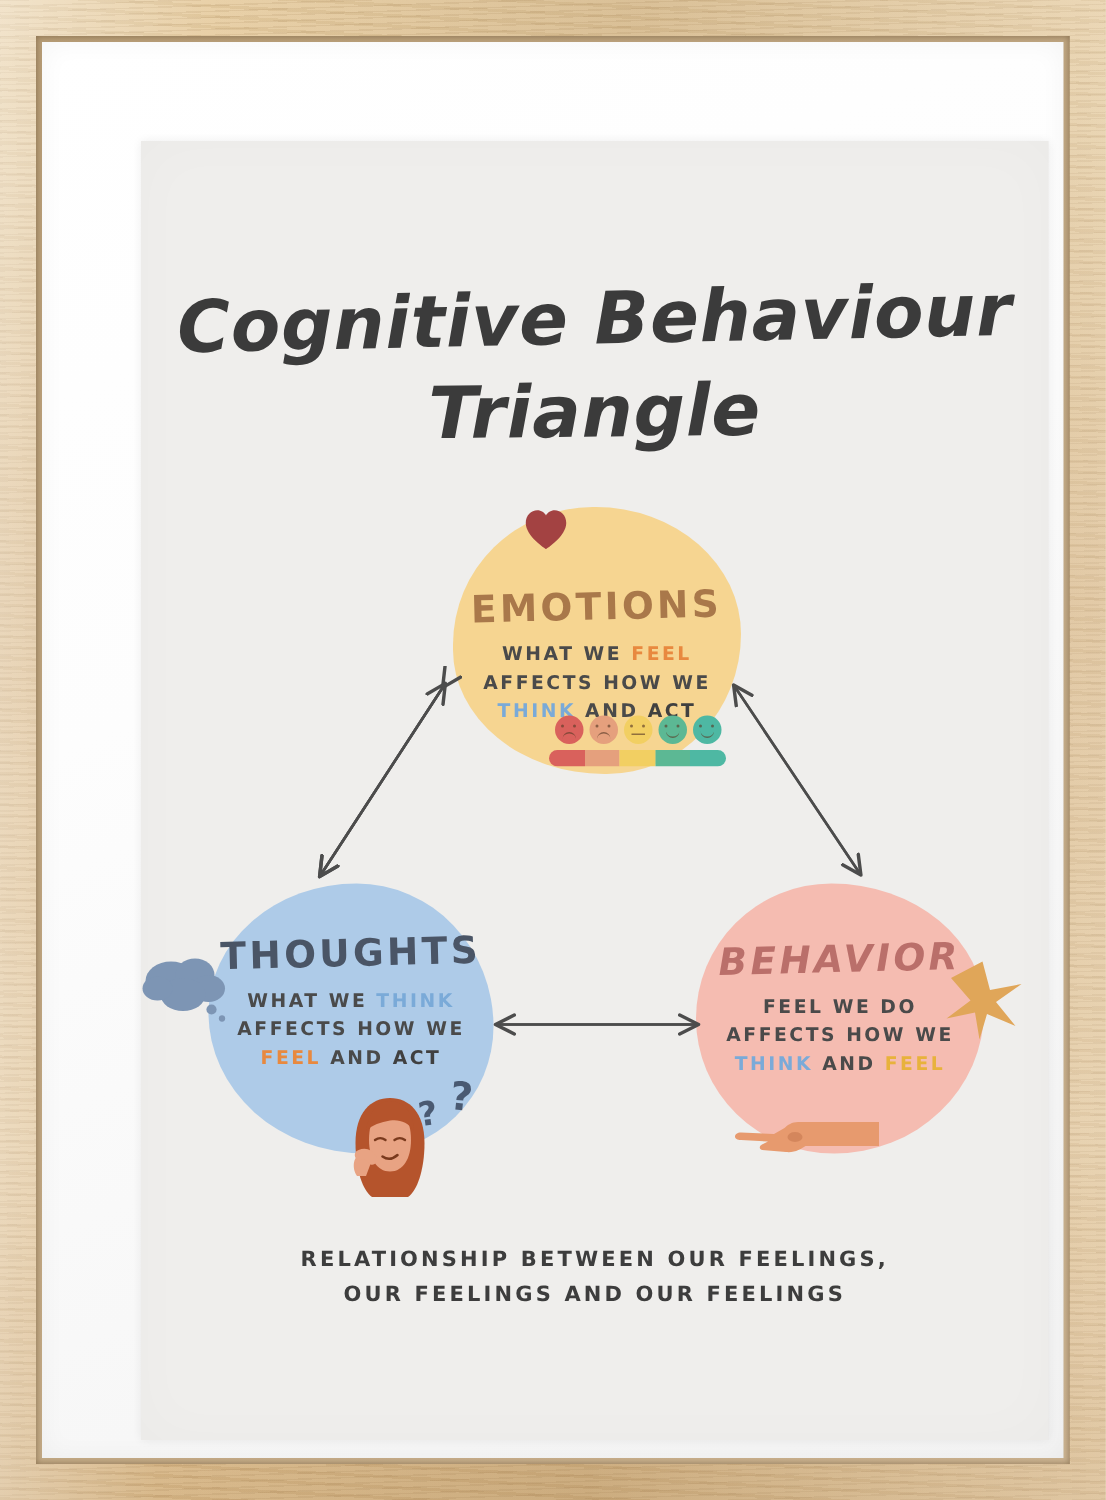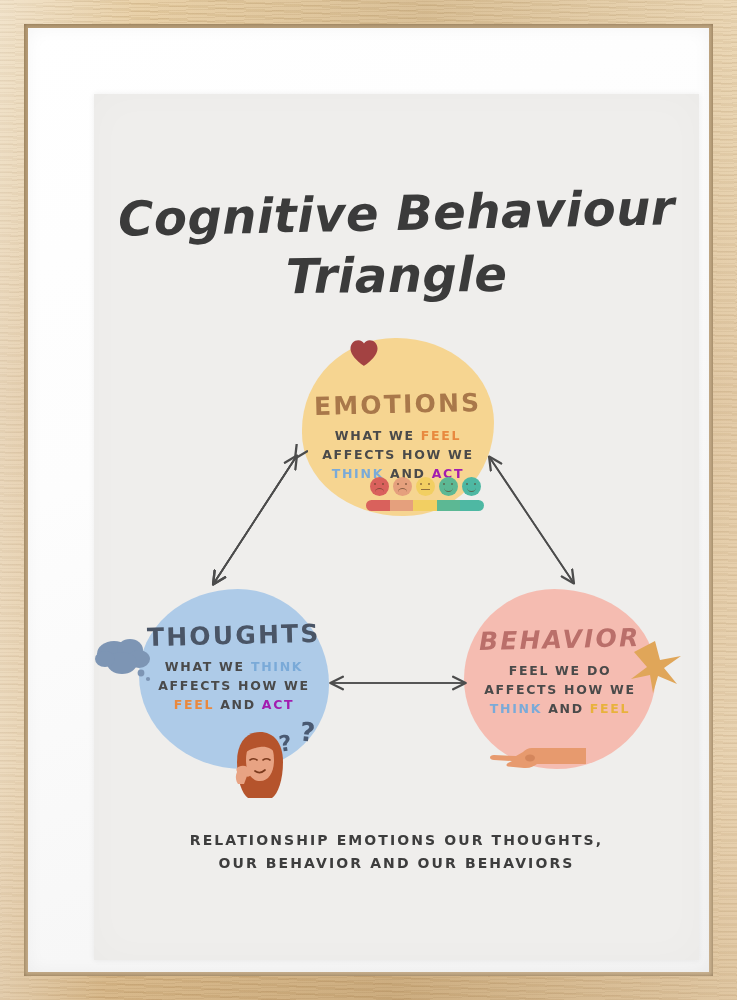--- a/index.html
+++ b/index.html
@@ -65,21 +65,21 @@
     margin-bottom:7px;
   }
   .node-lines{
     font-family:"DejaVu Sans", sans-serif;
     font-size:12.5px; font-weight:700; letter-spacing:1.7px;
     line-height:19px; color:#4a4a4a;
   }
   .node-lines .ln{ display:block; }
   .kw-feel  { color:#e8893f; }
   .kw-think { color:#7aaad8; }
-  .kw-act   { color:#a21caf; }
+  .kw-act   { color:#404040; }
   .kw-feel-y{ color:#e8b23c; }
 
   
   #node-emotions{ left:208px; top:244px; width:192px; height:178px; }
   #node-emotions .blob{ background:#f6d591; }
   #node-emotions .node-title{ color:#a9784a; }
   #node-emotions .node-inner{ padding-top:18px; }
 
   #heart-icon{ position:absolute; left:255px; top:245px; width:30px; height:28px; z-index:4; }
 
@@ -304,19 +304,19 @@
       <svg id="star-icon" viewBox="0 0 56 56">
         <path d="M28 2 L33 21 L54 17 L37 29 L50 45 L31 37 L26 54 L23 36 L4 40 L20 28 L7 13 L28 2 Z" fill="#e0a659"></path>
       </svg>
 
       <svg id="hand-icon" viewBox="0 0 96 34">
         <path d="M96 9 L42 9 C38 9 35 11 33 13 L26 17 L4 16 C1.5 16 0 17.2 0 18.6 C0 20 1.5 21 4 21 L22 22 L18 24 C16 25 16 27 18 27.6 L34 29 C40 29.6 44 27 47 25 L96 25 Z" fill="#e79a6e"></path>
         <ellipse cx="40" cy="19" rx="5" ry="3.4" fill="#c4764f" opacity=".55"></ellipse>
       </svg>
 
       <div id="caption">
-        <span class="cl">RELATIONSHIP EMOTIONS OUR THOUGHTS,</span>
-        <span class="cl">OUR BEHAVIOR AND OUR BEHAVIORS</span>
+        <span class="cl">RELATIONSHIP BETWEEN OUR FEELINGS,</span>
+        <span class="cl">OUR FEELINGS AND OUR FEELINGS</span>
       </div>
 
     </div>
   </div>
 </div>
 
 </body></html>

